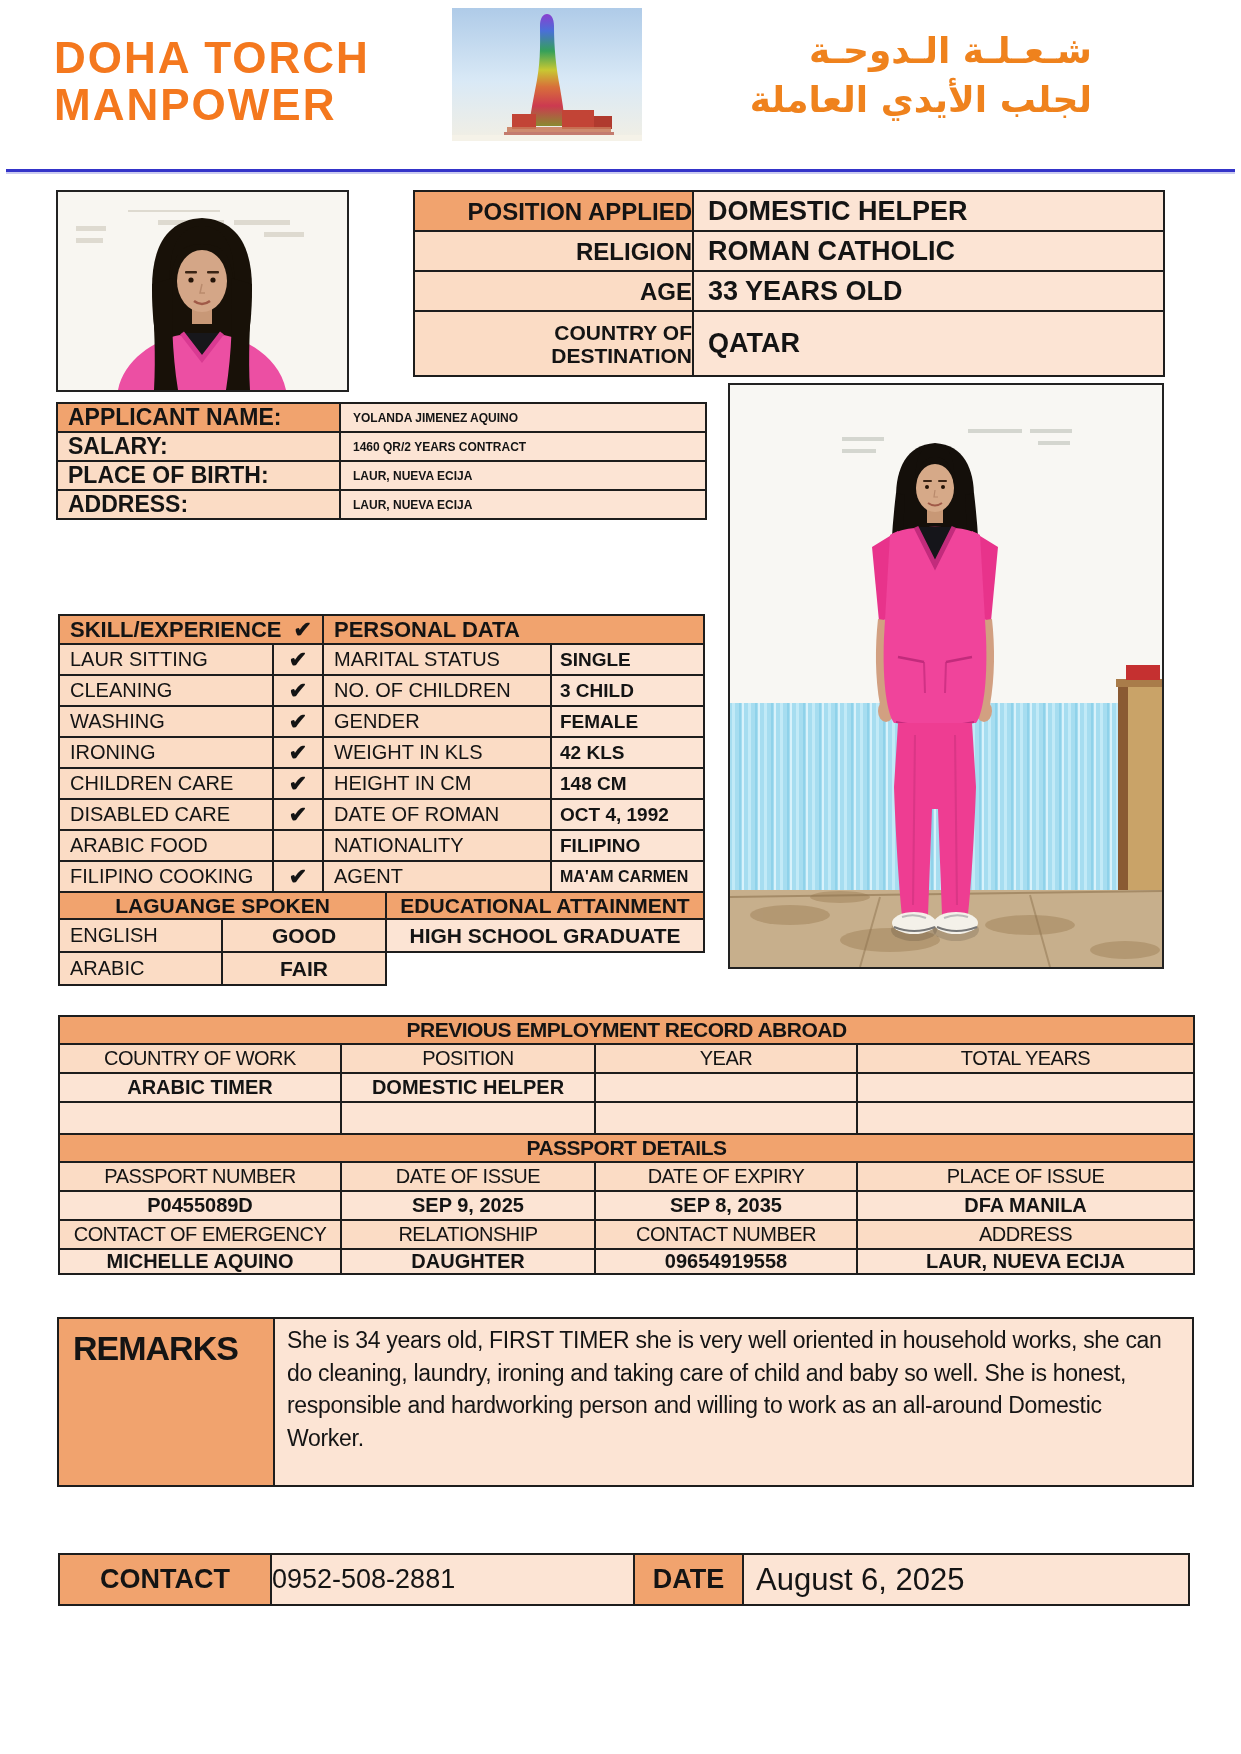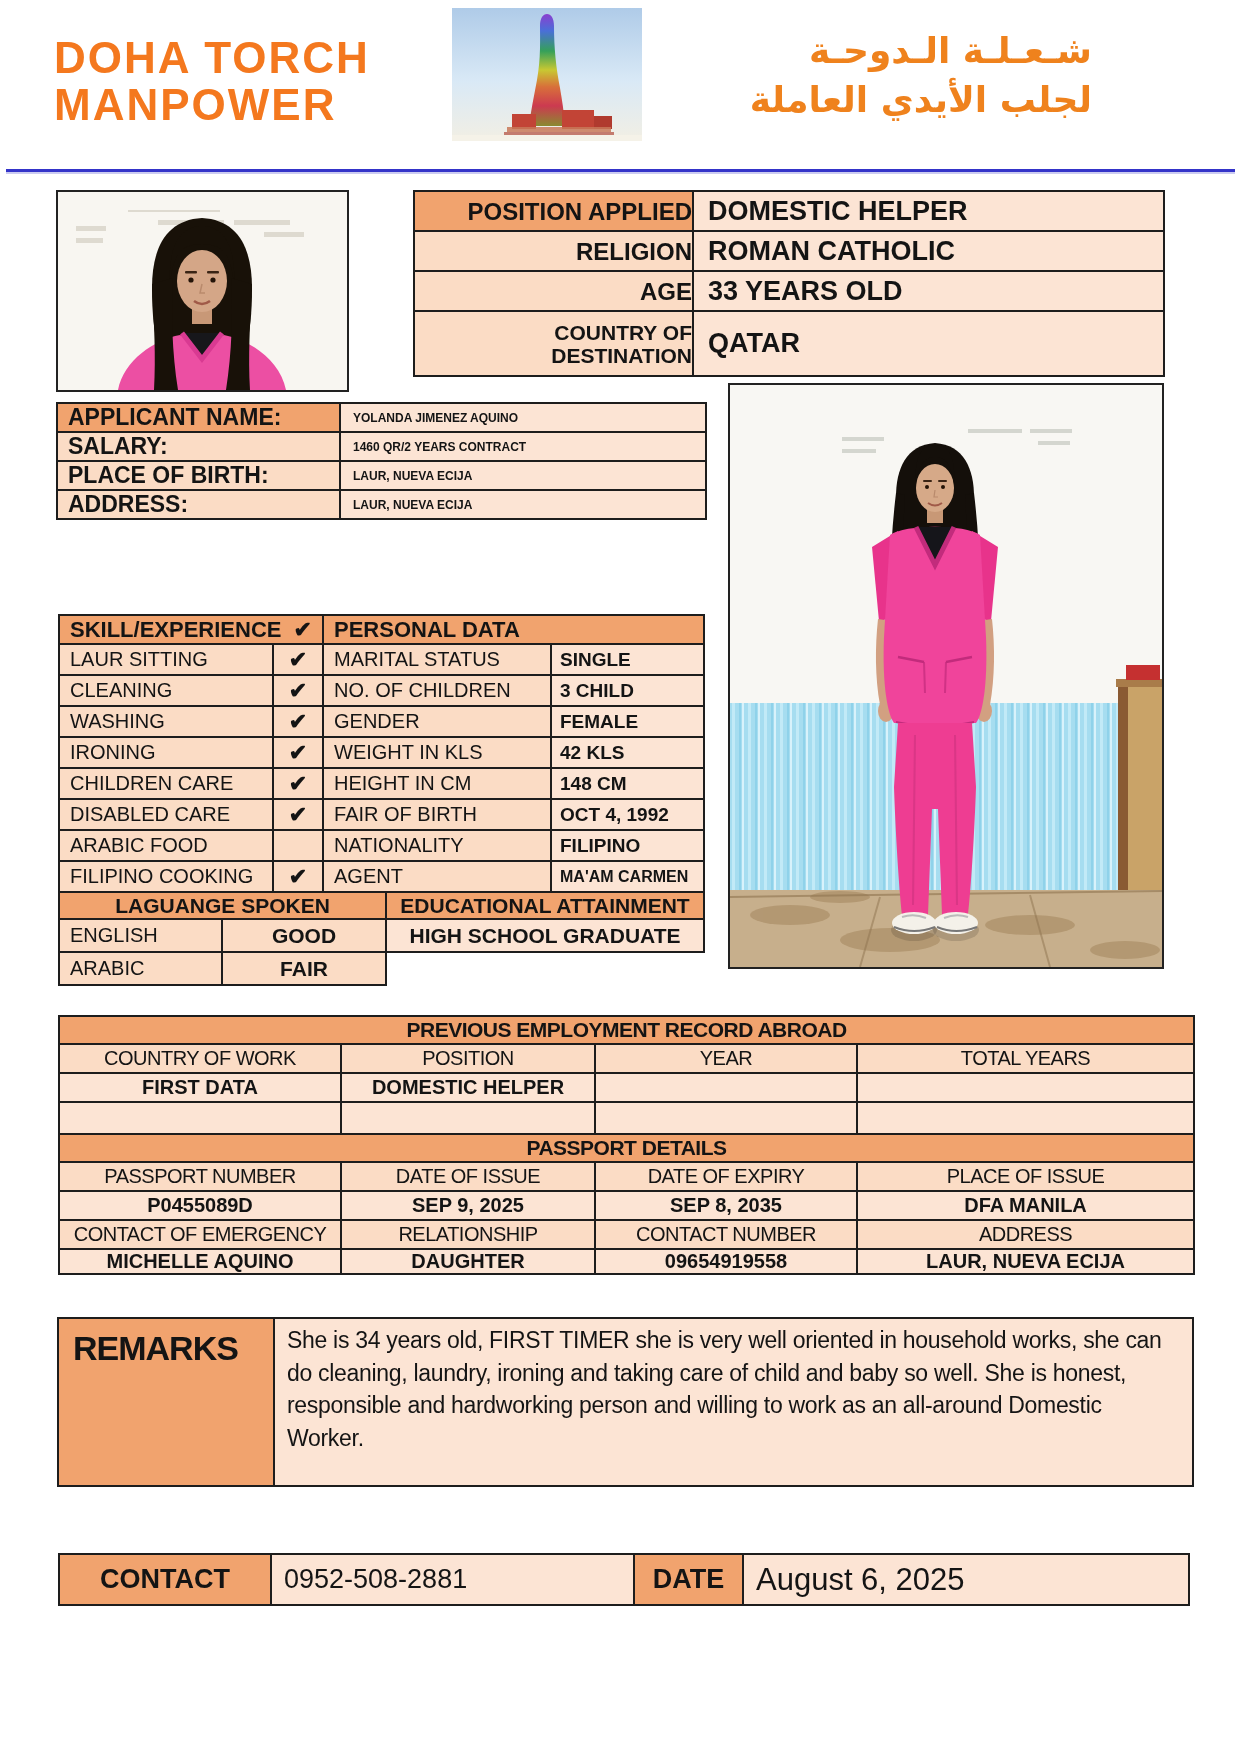--- a/index.html
+++ b/index.html
@@ -73,21 +73,21 @@
   
   #remarks-box{left:57px;top:1317px;width:1133px;height:166px;border:2px solid #1d1d1d;display:flex;}
   #remarks-label{width:216px;background:#F1A36E;border-right:2px solid #1d1d1d;
      font-weight:bold;font-size:34px;letter-spacing:-1px;padding:10px 0 0 14px;box-sizing:border-box;}
   #remarks-text{flex:1;background:#FCE4D4;font-size:23px;line-height:32.5px;
      padding:5px 14px 0 12px;letter-spacing:-0.3px;}
   
   #contact-table{left:58px;top:1553px;width:1130px;}
   #contact-table tr{height:51px;}
   #contact-table .flab{font-weight:bold;font-size:27px;text-align:center;}
-  #contact-table .fval{font-size:27px;padding-left:12px;}
+  #contact-table .fval{font-size:27px;padding-left:0;}
   #contact-table .dval{font-size:31px;padding-left:12px;}
 </style>
 </head>
 <body>
 
 <div id="page">
 
   <div class="abs" id="agency-title">
     <div>DOHA TORCH</div>
     <div>MANPOWER</div>
@@ -251,21 +251,21 @@
     </tr>
     <tr>
       <td class="l skill">CHILDREN CARE</td>
       <td class="l chk">✔</td>
       <td class="l pdl">HEIGHT IN CM</td>
       <td class="v pdv">148 CM</td>
     </tr>
     <tr>
       <td class="l skill">DISABLED CARE</td>
       <td class="l chk">✔</td>
-      <td class="l pdl">FAIR OF BIRTH</td>
+      <td class="l pdl">DATE OF ROMAN</td>
       <td class="v pdv">OCT 4, 1992</td>
     </tr>
     <tr>
       <td class="l skill">ARABIC FOOD</td>
       <td class="l chk"></td>
       <td class="l pdl">NATIONALITY</td>
       <td class="v pdv">FILIPINO</td>
     </tr>
     <tr>
       <td class="l skill">FILIPINO COOKING</td>
@@ -381,21 +381,21 @@
         <tr class="t1">
       <td class="o title cond" colspan="4">PREVIOUS EMPLOYMENT RECORD ABROAD</td>
     </tr>
     <tr>
       <td class="l colh cond">COUNTRY OF WORK</td>
       <td class="l colh cond">POSITION</td>
       <td class="l colh cond">YEAR</td>
       <td class="l colh cond">TOTAL YEARS</td>
     </tr>
     <tr>
-      <td class="v data">FIRST DATA</td>
+      <td class="v data">ARABIC TIMER</td>
       <td class="v data">DOMESTIC HELPER</td>
       <td class="v data"></td>
       <td class="v data"></td>
     </tr>
     <tr class="blank">
       <td class="v data"></td>
       <td class="v data"></td>
       <td class="v data"></td>
       <td class="v data"></td>
     </tr>

